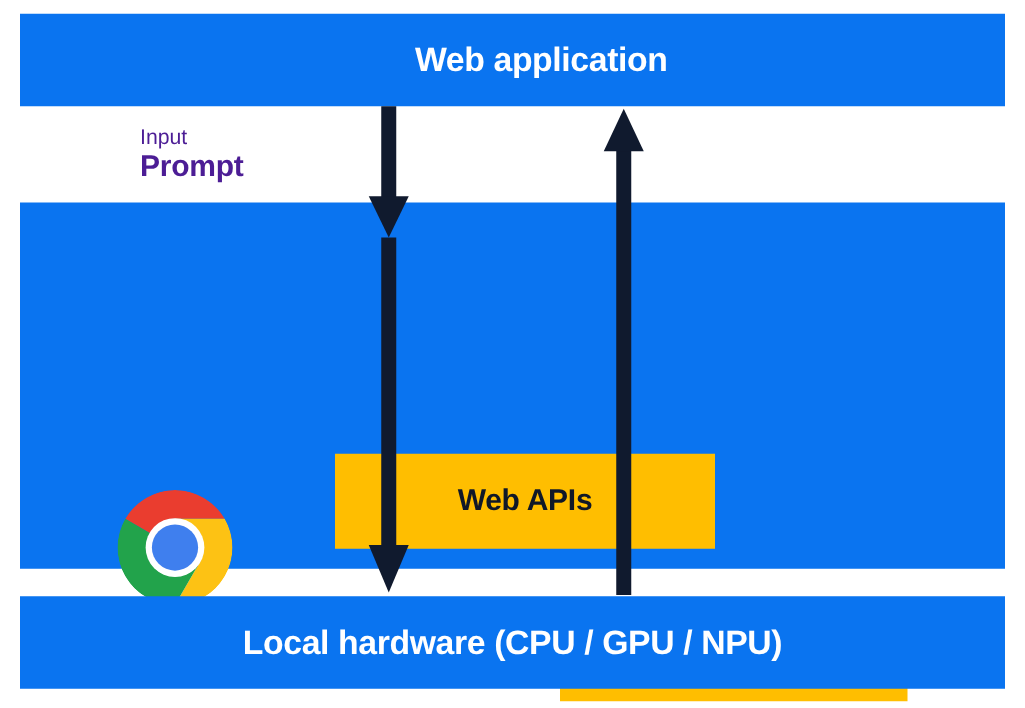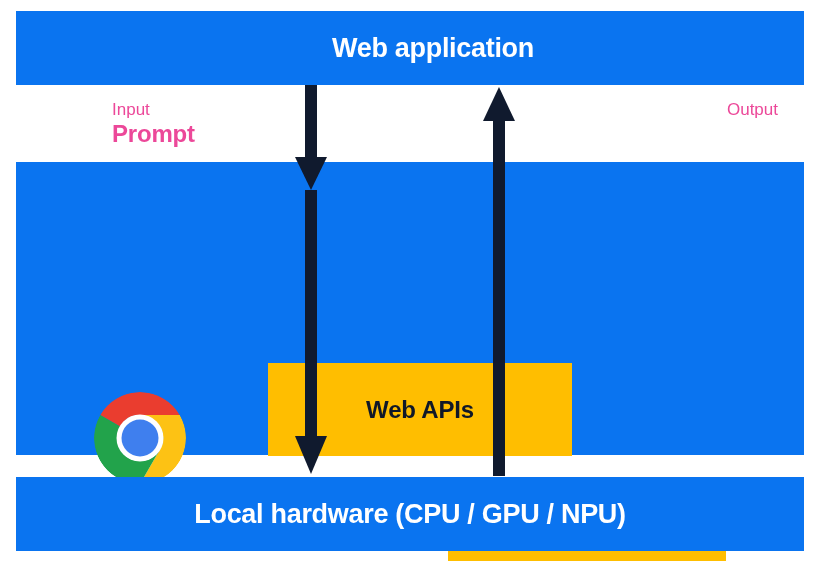--- a/index.html
+++ b/index.html
@@ -63,21 +63,21 @@
     left: 0;
     top: 0;
     width: 820px;
     height: 566px;
     pointer-events: none;
   }
 
   
   .io-label {
     position: absolute;
-    color: #ec4899;
+    color: #4c1d95;
     line-height: 1.18;
   }
   .io-label .io-kind {
     display: block;
     font-size: 17px;
     font-weight: normal;
   }
   .io-label .io-value {
     display: block;
     font-size: 24px;
@@ -105,21 +105,21 @@
     text-align: center;
     color: #101828;
     font-weight: bold;
     letter-spacing: -0.2px;
     line-height: 1.22;
   }
   #box-web-apis {
     left: 252px;
     top: 201px;
     width: 304px;
-    height: 93px;
+    height: 76px;
     font-size: 24px;
   }
   #box-builtin-models {
     left: 432px;
     top: 317px;
     width: 278px;
     height: 82px;
     font-size: 24px;
     padding: 0 6px;
     box-sizing: border-box;
@@ -215,16 +215,15 @@
       <polygon points="499,87 483,121 515,121"></polygon>
     </g>
   </svg>
 
   <div class="io-label" id="io-input">
     <span class="io-kind">Input</span>
     <span class="io-value">Prompt</span>
   </div>
 
   <div class="io-label" id="io-output">
-    <span class="io-kind">Output</span>
   </div>
 
 </div>
 
 </body></html>

